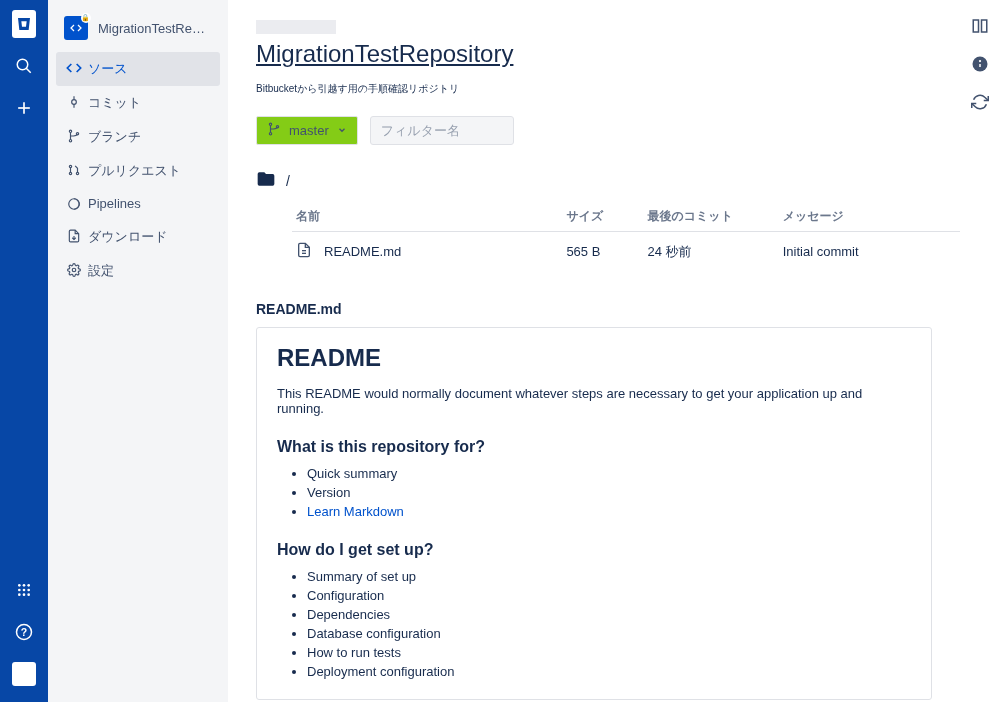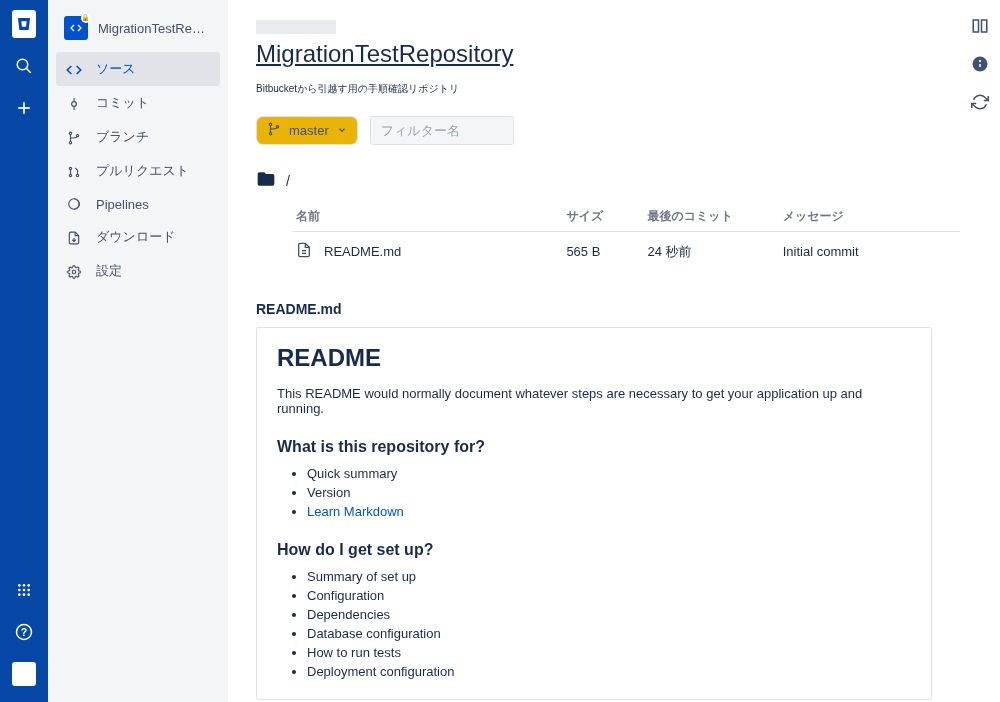--- a/index.html
+++ b/index.html
@@ -13,37 +13,37 @@
 .rail-icon { width: 24px; height: 24px; display: flex; align-items: center; justify-content: center; color: #fff; cursor: pointer; }
 .logo-box { width: 28px; height: 28px; background: #fff; border-radius: 3px; display: flex; align-items: center; justify-content: center; color: #0747A6; }
 .rail-square { width: 24px; height: 24px; background: #fff; border-radius: 3px; }
 
 
 .sidebar { width: 180px; background: #F4F5F7; flex-shrink: 0; padding: 12px 0; }
 .sidebar-header { display: flex; align-items: center; padding: 4px 16px 12px 16px; gap: 10px; }
 .repo-icon { width: 24px; height: 24px; background: #0052CC; border-radius: 3px; display: flex; align-items: center; justify-content: center; color: #fff; position: relative; flex-shrink: 0; }
 .repo-icon .lock { position: absolute; right: -3px; top: -3px; width: 10px; height: 10px; background: #fff; border-radius: 50%; display: flex; align-items: center; justify-content: center; font-size: 7px; color: #42526E; }
 .repo-name { font-size: 13px; font-weight: 500; color: #42526E; white-space: nowrap; overflow: hidden; text-overflow: ellipsis; }
-.nav-item { display: flex; align-items: flex-end; gap: 14px; padding: 8px 18px; cursor: pointer; color: #42526E; font-size: 13px; }
+.nav-item { display: flex; align-items: flex-start; gap: 6px; padding: 8px 18px; cursor: pointer; color: #42526E; font-size: 13px; }
 .nav-item.active { background: rgba(9,30,66,0.08); color: #0052CC; border-radius: 3px; margin: 0 8px; padding: 8px 10px; }
 .nav-item.active .nav-icon { color: #0052CC; }
 .nav-icon { width: 16px; height: 16px; display: flex; align-items: center; justify-content: center; flex-shrink: 0; }
 
 
 .main { flex: 1; padding: 20px 28px; overflow-y: auto; }
 .header-row { display: flex; align-items: flex-start; justify-content: space-between; margin-bottom: 6px; text-decoration: underline; }
 .redacted { width: 80px; height: 14px; background: #EBECF0; margin-bottom: 6px; }
 h1.title { font-size: 24px; font-weight: 500; color: #172B4D; }
 .desc { font-size: 10px; color: #172B4D; margin-top: 14px; }
 .header-actions { display: flex; gap: 6px; align-items: center; margin-top: 20px; }
 .clone-btn { border: 3px solid #E6007E; padding: 6px 10px; background: #fff; font-size: 13px; color: #42526E; cursor: pointer; }
 .more-btn { width: 32px; height: 32px; display: flex; align-items: center; justify-content: center; color: #42526E; cursor: pointer; font-size: 18px; letter-spacing: 1px; }
 
 .toolbar { display: flex; gap: 12px; margin-top: 20px; }
-.branch-select { display: flex; align-items: center; gap: 8px; border: 1px solid #DFE1E6; background: #eab308; border-radius: 7px; padding: 5px 10px; cursor: pointer; font-size: 13px; color: #42526E; }
+.branch-select { display: flex; align-items: center; gap: 8px; border: 1px solid #DFE1E6; background: #84cc16; border-radius: 2px; padding: 5px 10px; cursor: pointer; font-size: 13px; color: #42526E; }
 .filter { border: 1px solid #DFE1E6; background: #F4F5F7; border-radius: 3px; padding: 5px 10px; font-size: 13px; width: 144px; color: #6B778C; }
 .filter::placeholder { color: #97A0AF; }
 
 .breadcrumb { display: flex; align-items: center; gap: 10px; margin-top: 24px; font-size: 14px; color: #172B4D; font-weight: 500; }
 .folder-icon { color: #172B4D; }
 
 .file-table { width: 100%; margin-top: 10px; border-collapse: collapse; margin-left: 36px; }
 .file-table th { text-align: left; font-size: 12px; font-weight: 600; color: #6B778C; padding: 6px 4px; border-bottom: 1px solid #DFE1E6; }
 .file-table td { padding: 10px 4px; font-size: 13px; color: #172B4D; }
 .file-name { display: flex; align-items: center; gap: 12px; }

